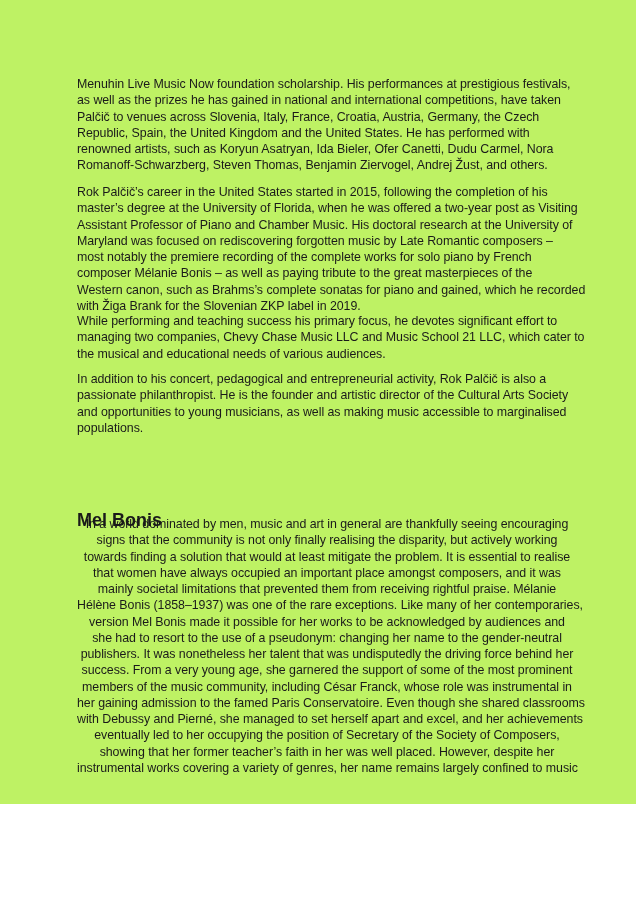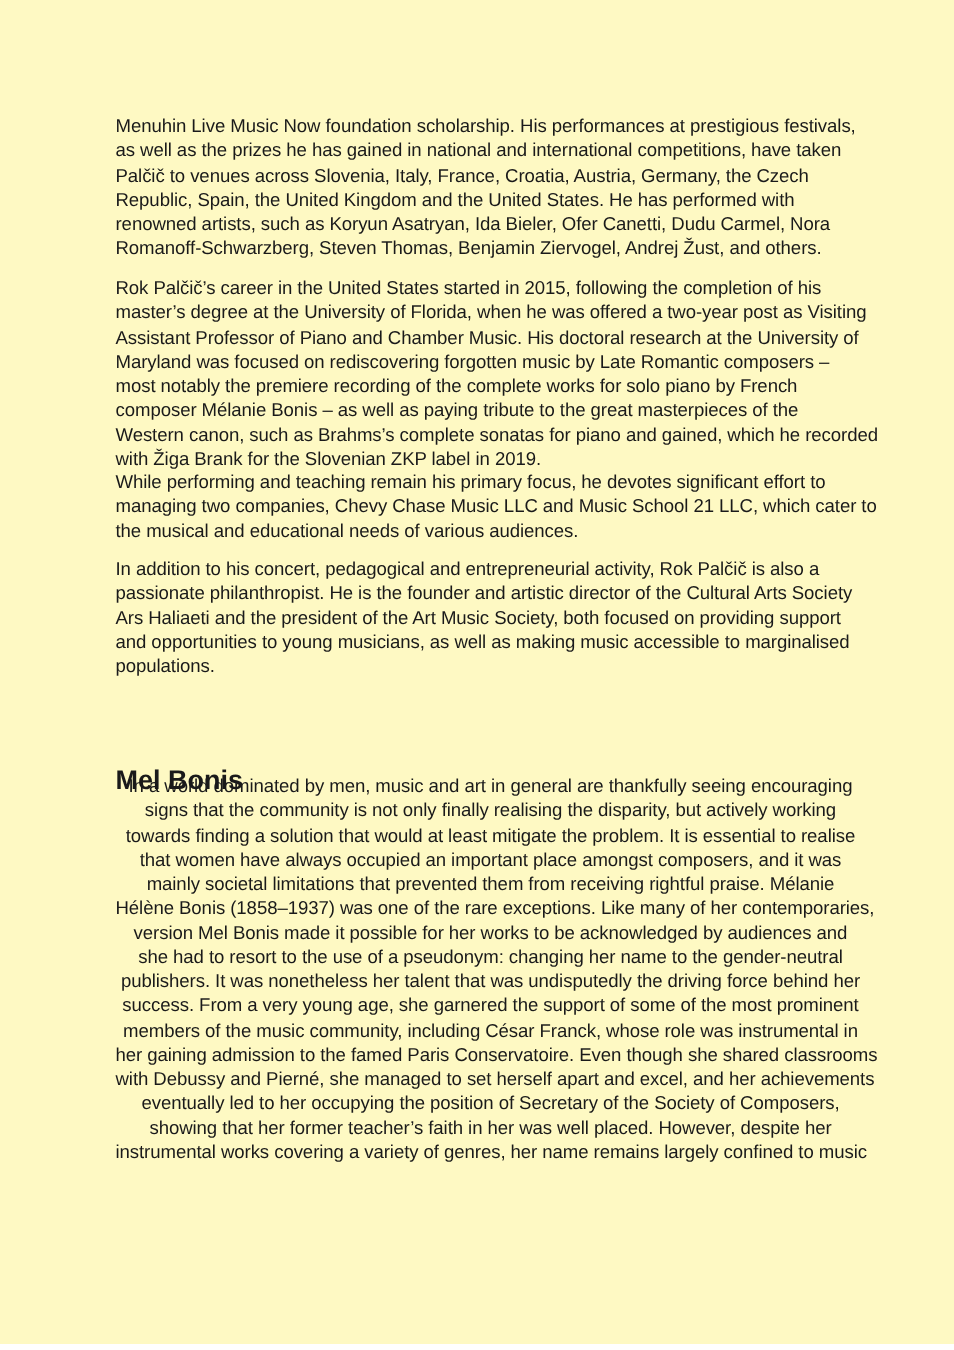--- a/index.html
+++ b/index.html
@@ -1,18 +1,18 @@
 <!DOCTYPE html>
 <html><head>
   <meta charset="utf-8">
   <style>
     html, body { margin: 0; padding: 0; background: #ffffff; }
     body { width: 636px; height: 900px; position: relative; overflow: hidden; }
     .page {
-      position: absolute; left: 0; top: 0; width: 636px; height: 896px; background: #fef9c3;
+      position: absolute; left: 0; top: 0; width: 636px; height: 804px; background: #bef264;
       font-family: "Liberation Sans", "DejaVu Sans", sans-serif;
       color: #1a1a1a;
     }
     .para { position: absolute; left: 77px; width: 500px; }
     .line { font-size: 12.4px; line-height: 16.25px; height: 16.25px; white-space: nowrap; letter-spacing: -0.05px; }
     .heading { position: absolute; left: 77px; top: 512px; font-size: 18px; font-weight: bold; line-height: 16px; white-space: nowrap; }
   </style>
 </head>
 <body>
 
@@ -32,29 +32,28 @@
     <div class="line">master’s degree at the University of Florida, when he was offered a two-year post as Visiting</div>
     <div class="line">Assistant Professor of Piano and Chamber Music. His doctoral research at the University of</div>
     <div class="line">Maryland was focused on rediscovering forgotten music by Late Romantic composers –</div>
     <div class="line">most notably the premiere recording of the complete works for solo piano by French</div>
     <div class="line">composer Mélanie Bonis – as well as paying tribute to the great masterpieces of the</div>
     <div class="line">Western canon, such as Brahms’s complete sonatas for piano and gained, which he recorded</div>
     <div class="line">with Žiga Brank for the Slovenian ZKP label in 2019.</div>
   </div>
 
   <div class="para" style="top:313px;">
-    <div class="line">While performing and teaching remain his primary focus, he devotes significant effort to</div>
+    <div class="line">While performing and teaching success his primary focus, he devotes significant effort to</div>
     <div class="line">managing two companies, Chevy Chase Music LLC and Music School 21 LLC, which cater to</div>
     <div class="line">the musical and educational needs of various audiences.</div>
   </div>
 
   <div class="para" style="top:371px;">
     <div class="line">In addition to his concert, pedagogical and entrepreneurial activity, Rok Palčič is also a</div>
     <div class="line">passionate philanthropist. He is the founder and artistic director of the Cultural Arts Society</div>
-    <div class="line">Ars Haliaeti and the president of the Art Music Society, both focused on providing support</div>
     <div class="line">and opportunities to young musicians, as well as making music accessible to marginalised</div>
     <div class="line">populations.</div>
   </div>
 
   <div class="heading">Mel Bonis</div>
 
   <div class="para" style="top:516px;text-align:center;">
     <div class="line">In a world dominated by men, music and art in general are thankfully seeing encouraging</div>
     <div class="line">signs that the community is not only finally realising the disparity, but actively working</div>
     <div class="line">towards finding a solution that would at least mitigate the problem. It is essential to realise</div>

